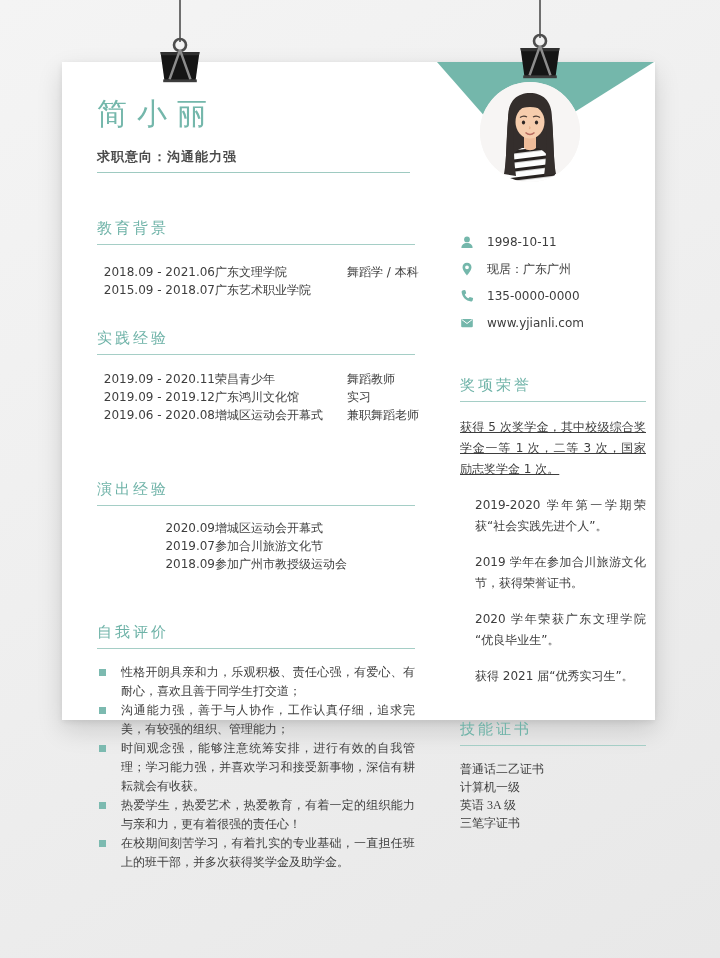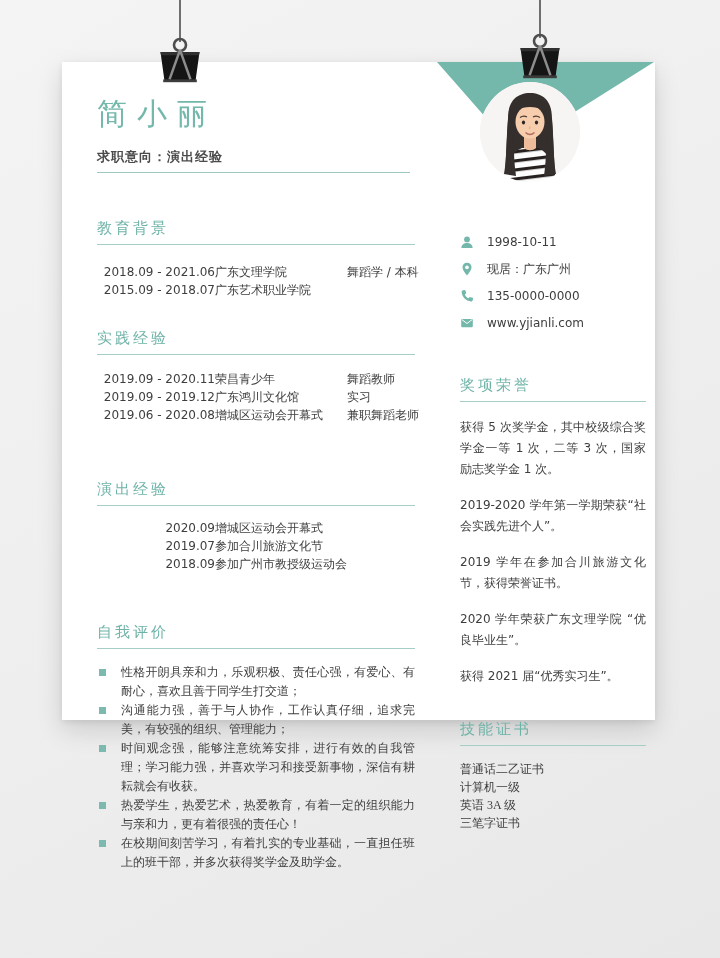--- a/index.html
+++ b/index.html
@@ -86,22 +86,22 @@
   }
 
   
   .contact { margin: 0; padding: 0; list-style: none; }
   .contact li { display: flex; align-items: center; height: 14px; margin-bottom: 13px; }
   .contact li .ic { flex: none; width: 14px; height: 14px; margin-right: 13px; }
   .contact li .txt { font-size: 12px; color: #3d3d3d; line-height: 14px; }
 
   .sec-awards { margin-top: 47px; }
   .awards-p { margin: 0; font-size: 12px; line-height: 21px; color: #3d3d3d; text-align: justify; }
-  .awards-p.first { margin-top: 15px; }
-  .awards-p + .awards-p { margin-top: 15px; }
+  .awards-p.first { margin-top: 15px; text-decoration: underline; }
+  .awards-p + .awards-p { margin-top: 15px; margin-left: 15px; }
 
   .sec-skills { margin-top: 34px; font-family: Liberation Serif, serif; }
   .skills { margin: 14px 0 0; padding: 0; list-style: none; }
   .skills li { font-size: 12px; line-height: 18px; color: #3d3d3d; }
 
   .ic svg { display: block; width: 14px; height: 14px; }
 </style>
 </head>
 <body>
 
@@ -133,21 +133,21 @@
         <ellipse cx="43.5" cy="40.5" rx="1.6" ry="1.9" fill="#2d2624"></ellipse>
         <ellipse cx="56.5" cy="40.5" rx="1.6" ry="1.9" fill="#2d2624"></ellipse>
         <path d="M40,35.5 q3.5,-2.5 7,-0.5" stroke="#4a3b33" stroke-width="1.2" fill="none"></path>
         <path d="M53,35 q3.5,-2 7,0.5" stroke="#4a3b33" stroke-width="1.2" fill="none"></path>
         <path d="M49.6,44.5 q1,1.6 -0.2,2.6" stroke="#dca47f" stroke-width="1" fill="none"></path>
         <path d="M45.5,50.5 q4.5,4 9,0" stroke="#b76b5f" stroke-width="1.4" fill="none"></path>
       </svg>
     </div>
 
     <div class="name">简小丽</div>
-    <div class="intention">求职意向：演出经验</div>
+    <div class="intention">求职意向：沟通能力强</div>
     <div class="header-rule"></div>
 
     <div class="col-left">
 
       <section class="sec-education">
         <h2 class="sec-title">教育背景</h2>
         <div class="rule"></div>
         <div class="rows">
           <div class="row">
             <span class="period">2018.09 - 2021.06</span>

